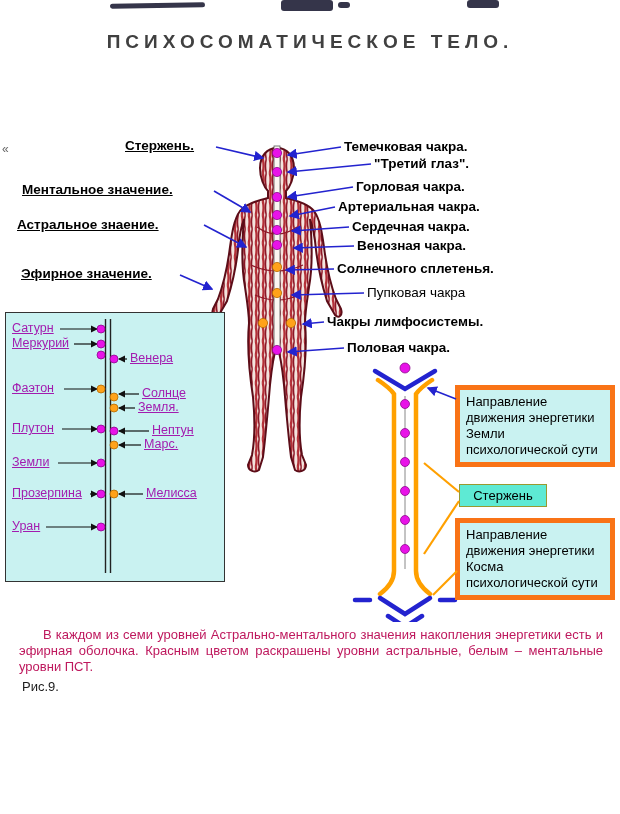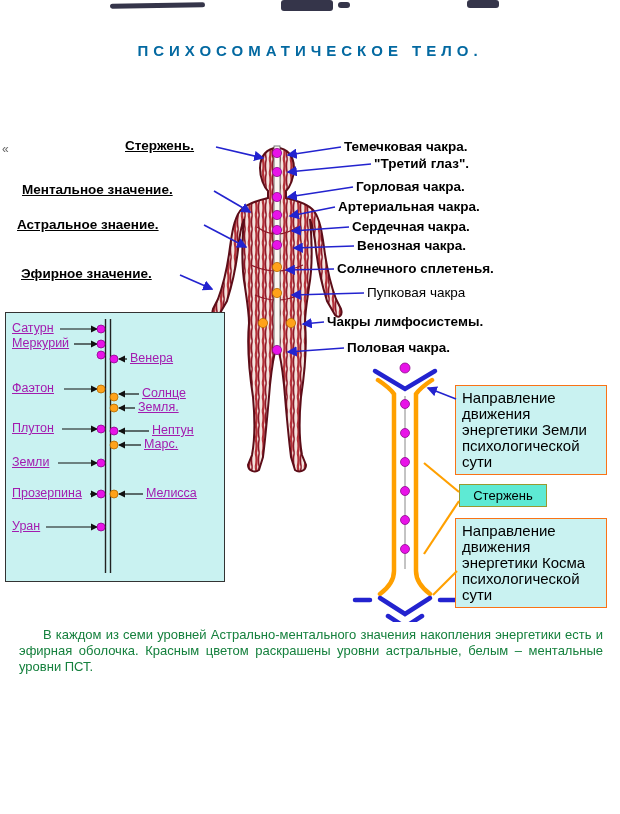--- a/index.html
+++ b/index.html
@@ -3,33 +3,33 @@
 <meta charset="utf-8">
 <style>
   html,body{margin:0;padding:0;}
   body{
     width:620px;height:814px;position:relative;overflow:hidden;
     background:#ffffff;
     font-family:"Liberation Sans", sans-serif;
     color:#000;
   }
   .abs{position:absolute;}
-  .title{left:0;right:0;top:42px;text-align:center;font-size:15px;font-weight:bold;
-         letter-spacing:5px;color:#0369a1;z-index:6;white-space:nowrap;}
+  .title{left:0;right:0;top:31px;text-align:center;font-size:19px;font-weight:bold;
+         letter-spacing:5px;color:#404040;z-index:6;white-space:nowrap;}
   .llabel{font-size:13.5px;font-weight:bold;text-decoration:underline;white-space:nowrap;z-index:6;}
   .rlabel{font-size:13.5px;font-weight:bold;white-space:nowrap;z-index:6;}
   .rlabel.normal{font-weight:normal;}
   .panel{background:#c9f2f1;border:1px solid #333;z-index:4;}
   .planet{position:absolute;font-size:12.5px;text-decoration:underline;white-space:nowrap;color:#a21caf;}
-  .cyanbox{background:#c9f2f1;border:1px solid #f97316;width:138px;padding:4px 6px;
-           font-size:15px;line-height:16px;z-index:4;}
+  .cyanbox{background:#c9f2f1;border:5px solid #f97316;width:138px;padding:4px 6px;
+           font-size:13px;line-height:16px;z-index:4;}
   .yellowbox{background:#5eead4;border:1px solid #99992f;width:86px;height:21px;line-height:21px;
              text-align:center;font-size:13px;z-index:4;}
   .textblock{left:19px;top:627px;width:584px;z-index:6;}
-  .para{margin:0;text-indent:24px;text-align:justify;font-size:13px;line-height:16px;color:#15803d;}
+  .para{margin:0;text-indent:24px;text-align:justify;font-size:13px;line-height:16px;color:#be185d;}
   .caption{margin:4px 0 0 3px;font-size:13px;color:#1c1c1c;}
   .artifact{background:#35354a;border-radius:3px;z-index:1;}
   .mark{font-size:12px;color:#666;z-index:1;}
   svg{display:block;}
 </style>
 </head>
 <body>
 
 <div class="abs artifact" style="left:110px;top:3px;width:95px;height:5px;transform:rotate(-1deg);"></div>
 <div class="abs artifact" style="left:281px;top:0;width:52px;height:11px;"></div>
@@ -205,13 +205,14 @@
   </g>
   <g stroke="#ffa000" stroke-width="2.2" fill="none">
     <line x1="459" y1="492" x2="424" y2="463"></line>
     <line x1="459" y1="501" x2="424" y2="554"></line>
     <line x1="457" y1="571" x2="433" y2="595"></line>
   </g>
 </svg>
 
 <div class="abs textblock">
   <p class="para">В каждом из семи уровней Астрально-ментального значения накопления энергетики есть и эфирная оболочка. Красным цветом раскрашены уровни астральные, белым – ментальные уровни ПСТ.</p>
+  <p class="caption">Рис.9.</p>
 </div>
 
 </body></html>

